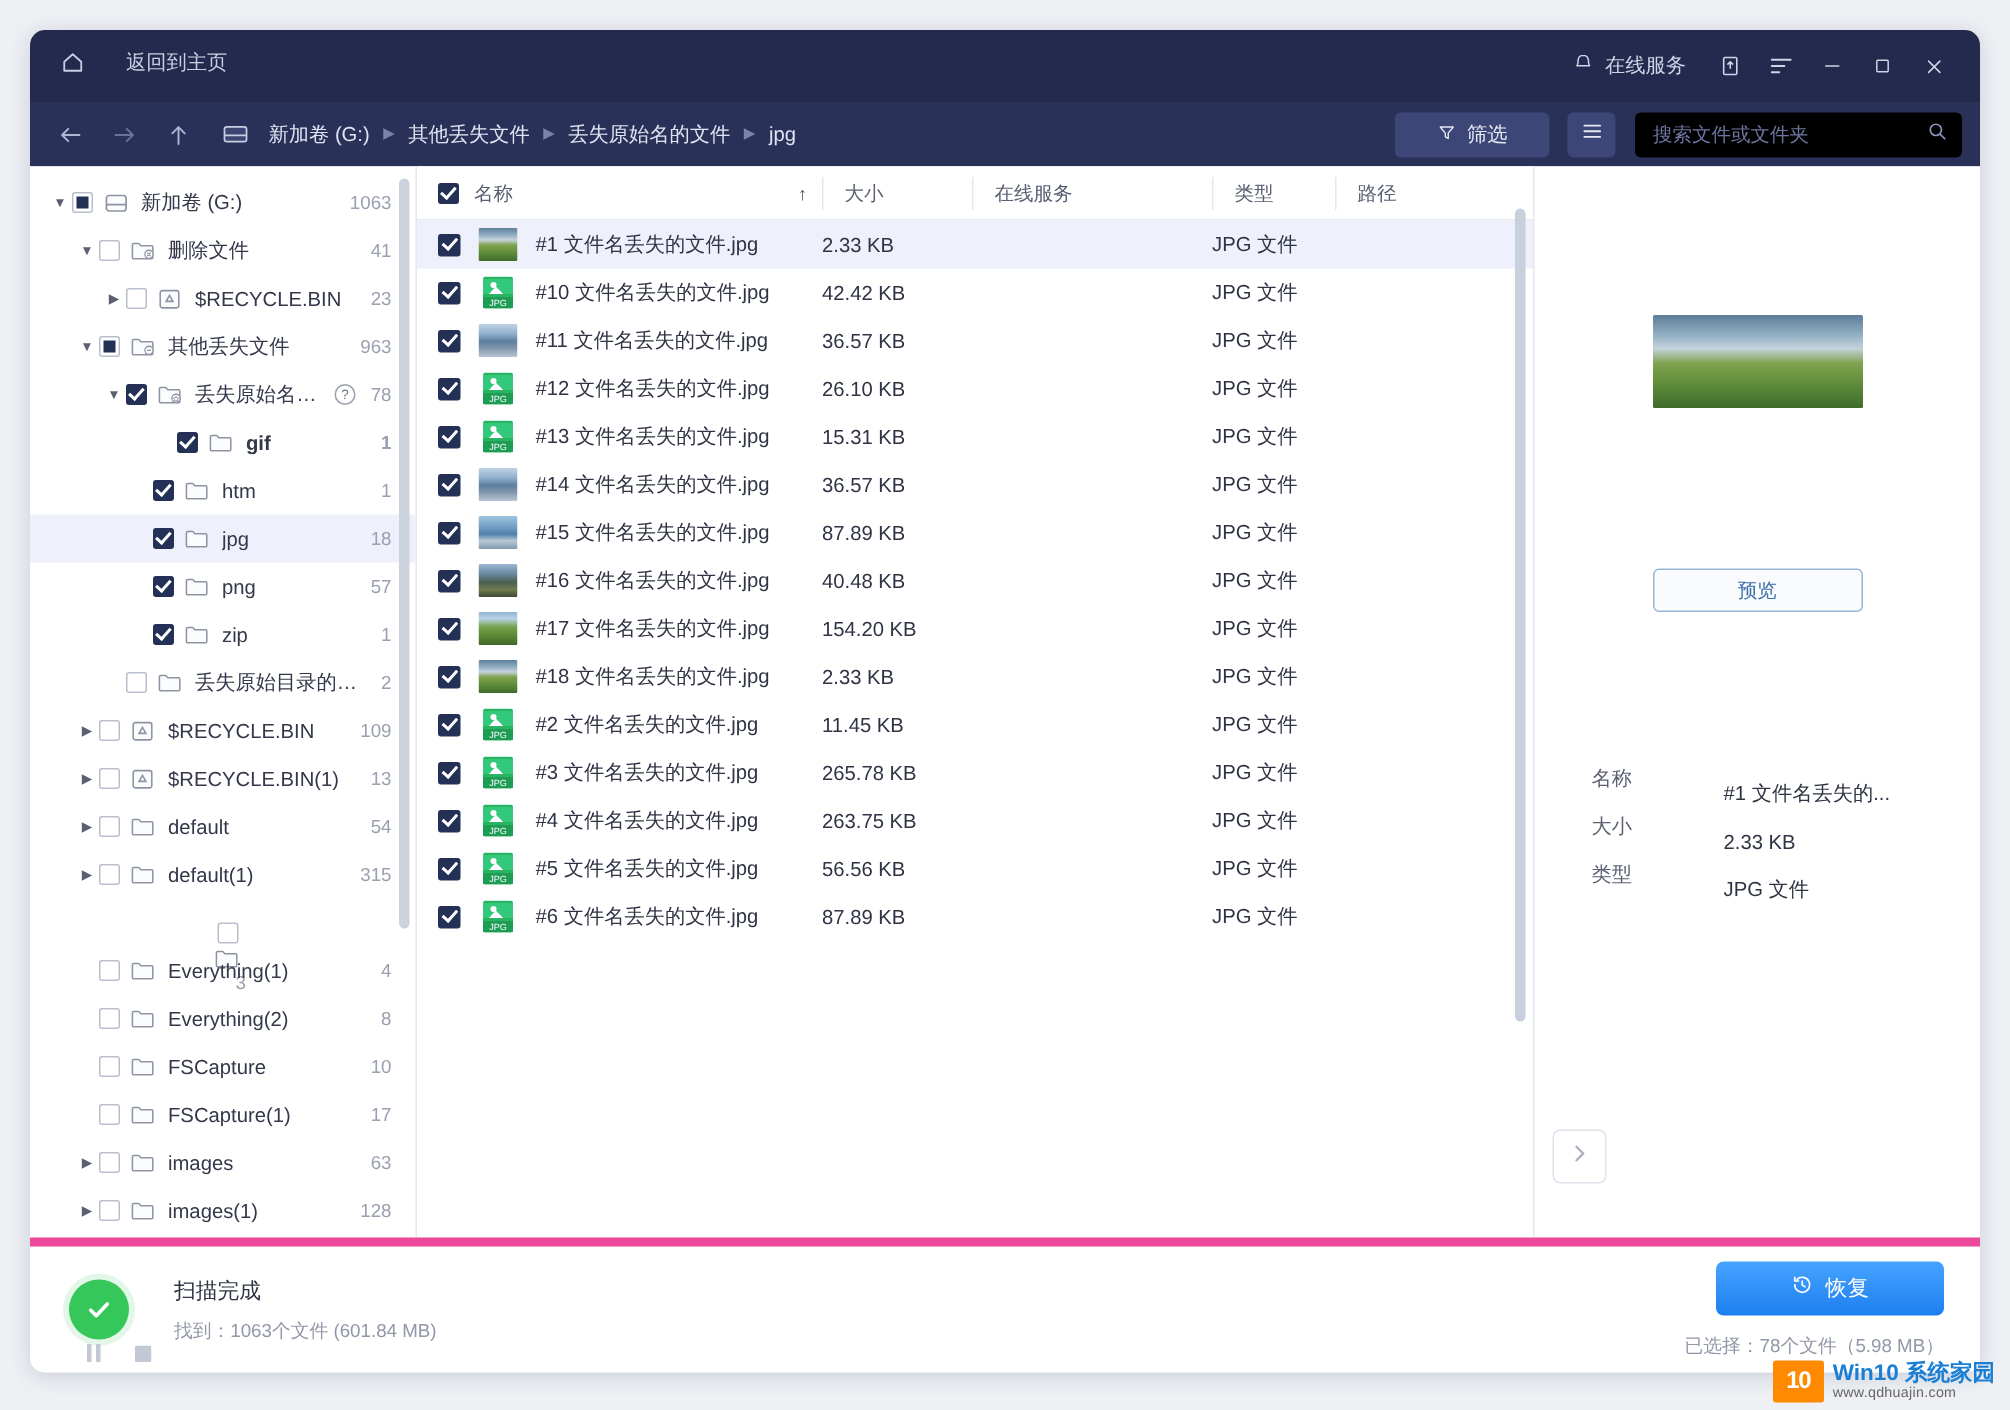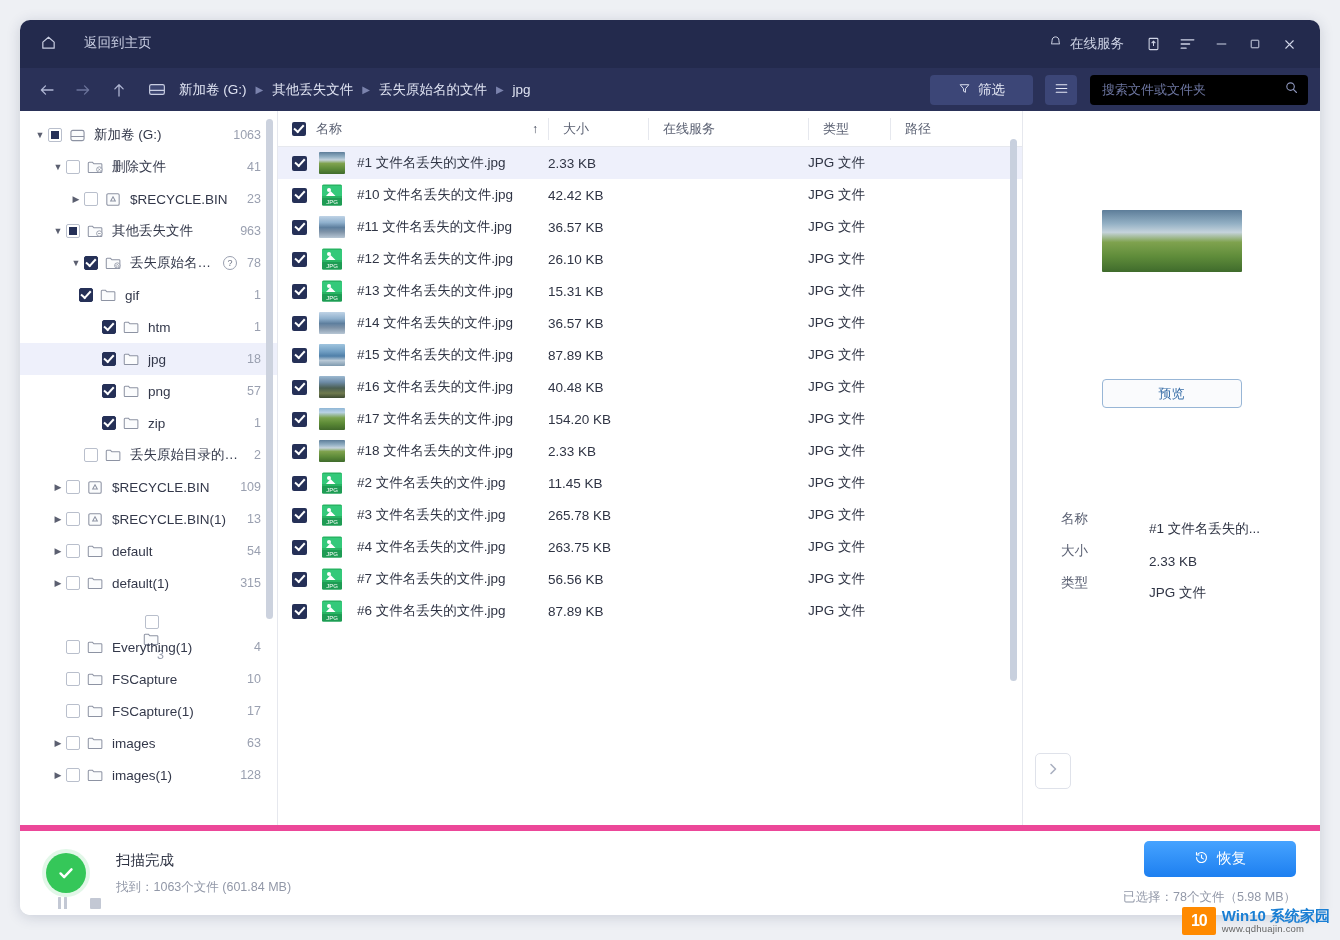--- a/index.html
+++ b/index.html
@@ -385,21 +385,21 @@
               <svg width="17" height="14" viewBox="0 0 20 16" fill="none" stroke="#8d93a3" stroke-width="1.2">
                 <path d="M1.5 3.5a1 1 0 0 1 1-1h4l1.6 1.7h8.4a1 1 0 0 1 1 1v8.3a1 1 0 0 1-1 1H2.5a1 1 0 0 1-1-1z" fill="#fbfcfd"></path>
                 <circle cx="14.5" cy="11" r="3.2" fill="#fff" stroke="#8d93a3" stroke-width="1"></circle>
                 <path d="M14.5 9.3l.7 1.4 1.5.2-1.1 1 .3 1.5-1.4-.7-1.4.7.3-1.5-1.1-1 1.5-.2z" fill="#fff" stroke="#8d93a3" stroke-width=".7"></path>
               </svg>
             </span>
             <span class="tree-label">丢失原始名的文件</span>
             <span class="helpico">?</span>
             <span class="tree-count">78</span>
           </div>
-          <div class="tree-row" style="padding-left: 43px;">
+          <div class="tree-row" style="padding-left: 82px; font-weight: bold;">
             <span class="twisty"></span>
             <span class="cbx checked"></span>
             <span class="ficon">
               <svg width="17" height="14" viewBox="0 0 20 16" fill="none" stroke="#8d93a3" stroke-width="1.2">
                 <path d="M1.5 3.5a1 1 0 0 1 1-1h4l1.6 1.7h8.4a1 1 0 0 1 1 1v8.3a1 1 0 0 1-1 1H2.5a1 1 0 0 1-1-1z" fill="#fbfcfd"></path>
               </svg>
             </span>
             <span class="tree-label">gif</span>
             <span class="tree-count">1</span>
           </div>
@@ -518,20 +518,31 @@
           <div class="tree-row" style="padding-left: 30px;">
             <span class="twisty"></span>
             <span class="cbx"></span>
             <span class="ficon">
               <svg width="17" height="14" viewBox="0 0 20 16" fill="none" stroke="#8d93a3" stroke-width="1.2">
                 <path d="M1.5 3.5a1 1 0 0 1 1-1h4l1.6 1.7h8.4a1 1 0 0 1 1 1v8.3a1 1 0 0 1-1 1H2.5a1 1 0 0 1-1-1z" fill="#fbfcfd"></path>
               </svg>
             </span>
             <span class="tree-label">Everything(1)</span>
             <span class="tree-count">4</span>
+          </div>
+          <div class="tree-row" style="padding-left: 30px;">
+            <span class="twisty"></span>
+            <span class="cbx"></span>
+            <span class="ficon">
+              <svg width="17" height="14" viewBox="0 0 20 16" fill="none" stroke="#8d93a3" stroke-width="1.2">
+                <path d="M1.5 3.5a1 1 0 0 1 1-1h4l1.6 1.7h8.4a1 1 0 0 1 1 1v8.3a1 1 0 0 1-1 1H2.5a1 1 0 0 1-1-1z" fill="#fbfcfd"></path>
+              </svg>
+            </span>
+            <span class="tree-label">Everything(2)</span>
+            <span class="tree-count">8</span>
           </div>
           <div class="tree-row" style="padding-left: 30px;">
             <span class="twisty"></span>
             <span class="cbx"></span>
             <span class="ficon">
               <svg width="17" height="14" viewBox="0 0 20 16" fill="none" stroke="#8d93a3" stroke-width="1.2">
                 <path d="M1.5 3.5a1 1 0 0 1 1-1h4l1.6 1.7h8.4a1 1 0 0 1 1 1v8.3a1 1 0 0 1-1 1H2.5a1 1 0 0 1-1-1z" fill="#fbfcfd"></path>
               </svg>
             </span>
             <span class="tree-label">FSCapture</span>
@@ -798,21 +809,21 @@
             <span class="fr-cbx"></span>
             <div class="cell col-name" style="flex: 0 0 229px; width: 229px;">
               <span class="thumb"><svg width="26" height="22" viewBox="0 0 26 22">
                   <rect x="3" y="0.5" width="20" height="21" rx="1.5" fill="#28b463"></rect>
                   <path d="M3 2h20v10H3z" fill="#34c97a"></path>
                   <circle cx="10" cy="6" r="2" fill="#fff"></circle>
                   <path d="M7 12l4.5-5 5 5z" fill="#fff"></path>
                   <rect x="3" y="14" width="20" height="7.5" rx="1" fill="#1e9c54"></rect>
                   <text x="13" y="20" font-size="6" fill="#fff" text-anchor="middle" font-family="Liberation Sans, sans-serif">JPG</text>
                 </svg></span>
-              <span class="fname">#7 文件名丢失的文件.jpg</span>
+              <span class="fname">#5 文件名丢失的文件.jpg</span>
             </div>
             <div class="cell col-size">56.56 KB</div>
             <div class="cell col-date"></div>
             <div class="cell col-type">JPG 文件</div>
             <div class="cell col-path"></div>
           </div>
           <div class="frow">
             <span class="fr-cbx"></span>
             <div class="cell col-name" style="flex: 0 0 229px; width: 229px;">
               <span class="thumb"><svg width="26" height="22" viewBox="0 0 26 22">

